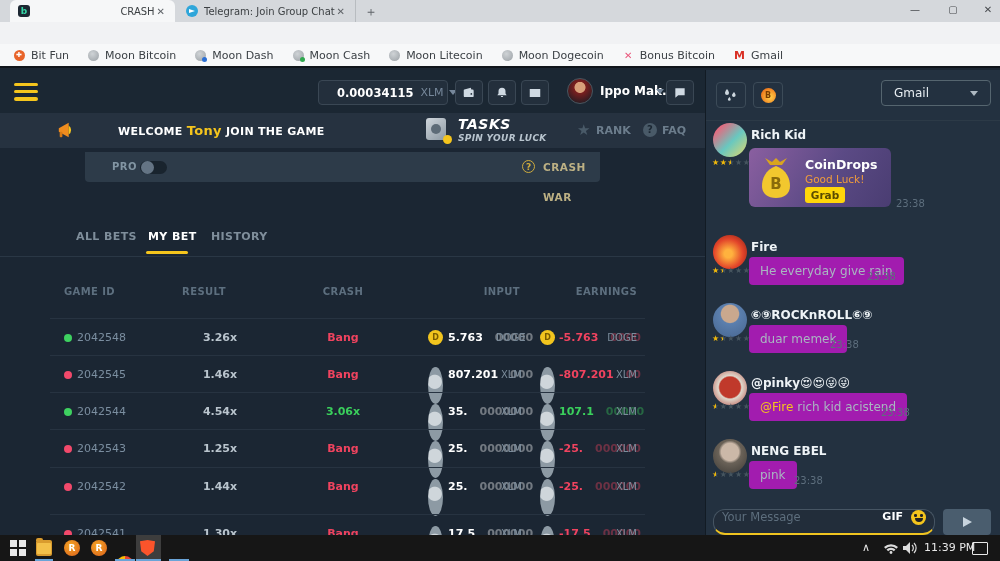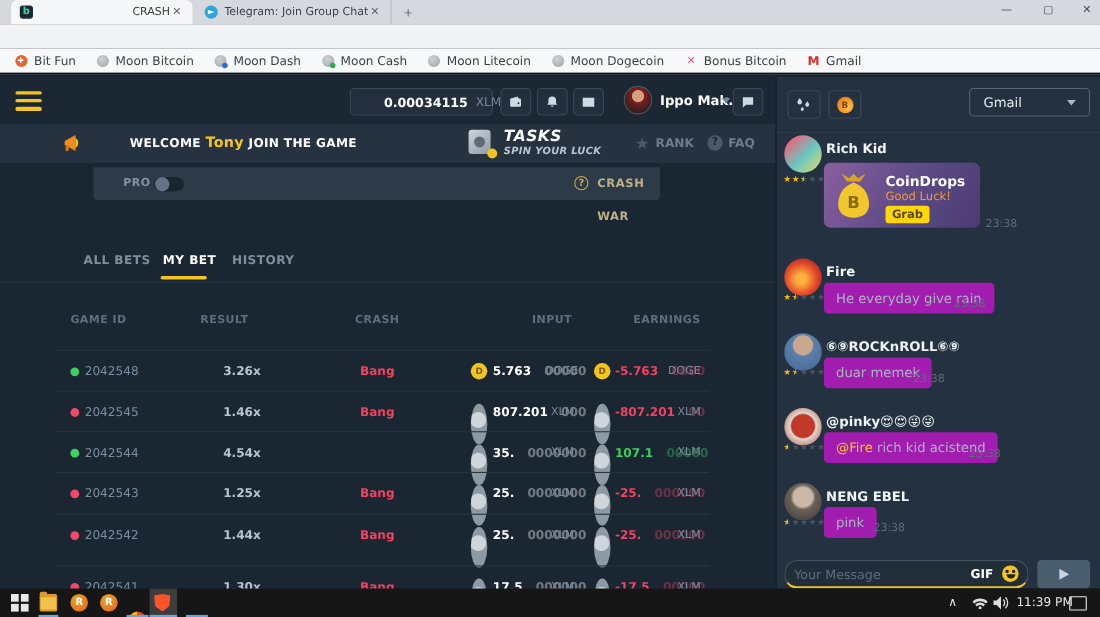--- a/index.html
+++ b/index.html
@@ -52,21 +52,21 @@
 
   
   .page{left:0;top:70px;width:1000px;height:465px;background:#1b2633;}
   .main{left:0;top:0;width:705px;height:465px;}
   .hdr{left:0;top:0;width:705px;height:43px;background:#1b2733;}
   .burger{left:14px;top:13px;width:24px;height:18px;cursor:pointer;}
   .burger i{display:block;height:3.2px;background:#f5c51d;border-radius:2px;margin-bottom:4px;}
   .pill{left:318px;top:10px;width:130px;height:25px;background:#232f3c;border:1px solid #3a4754;border-radius:4px;
         display:flex;align-items:center;box-sizing:border-box;}
   .coin-gray{width:15px;height:15px;border-radius:50%;background:radial-gradient(circle at 45% 40%,#d9dee2 28%,#97a4ae 32%);}
-  .pill .amt{color:#fff;font-size:11.5px;font-weight:bold;margin-left:23px;}
+  .pill .amt{color:#fff;font-size:11.5px;font-weight:bold;margin-left:11px;}
   .pill .cur{color:#76879a;font-size:11px;margin-left:7px;}
   .caret{width:0;height:0;border-left:4px solid transparent;border-right:4px solid transparent;border-top:5px solid #76879a;margin-left:5px;}
   .sqbtn{top:10px;width:28px;height:25px;border:1px solid #3a4754;border-radius:4px;background:#232f3c;
          display:flex;align-items:center;justify-content:center;box-sizing:border-box;}
   .sqbtn svg{width:14px;height:14px;fill:#cfd9e2;}
   .avatar-user{left:567px;top:8px;width:26px;height:26px;border-radius:50%;
         background:radial-gradient(circle at 50% 35%,#d8a07a 26%,#7a1f1f 30%,#331c22 75%);border:1px solid #49565f;box-sizing:border-box;}
   .uname{left:600px;top:0;height:43px;line-height:43px;color:#fff;font-size:12px;font-weight:bold;}
   .ucaret{left:651px;top:19px;}
 
@@ -148,21 +148,21 @@
   .mtime{font-size:10px;color:#5d6e7d;}
   .dropcard{left:43px;top:78px;width:142px;height:59px;border-radius:6px;
             background:linear-gradient(120deg,#8a5fa0,#5b4a85 55%,#4a3d72);}
   .dc-title{position:absolute;left:56px;top:9px;font-size:12.5px;font-weight:bold;color:#fff;}
   .dc-sub{position:absolute;left:56px;top:25px;font-size:10.5px;color:#f09b3c;}
   .grab{position:absolute;left:56px;top:39px;width:40px;height:16px;background:#ffd60a;border-radius:3px;
         color:#5a4a00;font-size:10.5px;font-weight:bold;text-align:center;line-height:16px;}
   .moneybag{position:absolute;left:6px;top:8px;width:42px;height:44px;}
 
   .chatinput{left:7px;top:439px;width:222px;height:26px;background:#222d3a;border:1px solid #465563;border-bottom:2px solid #f0c420;
-             border-radius:12px;box-sizing:border-box;display:flex;align-items:center;padding:0 8px;}
+             border-radius:12px;box-sizing:border-box;display:flex;align-items:flex-start;padding:0 8px;}
   .chatinput .ph{flex:1;font-size:11.5px;color:#5d6e7d;}
   .gif{font-size:11px;font-weight:bold;color:#fff;margin-right:8px;}
   .smiley{width:15px;height:15px;border-radius:50%;background:#f5c51d;position:relative;}
   .smiley::before{content:"";position:absolute;left:3px;top:4px;width:2.5px;height:2.5px;border-radius:50%;background:#222;box-shadow:6px 0 0 #222;}
   .smiley::after{content:"";position:absolute;left:3.5px;top:8px;width:8px;height:4px;border-radius:0 0 8px 8px;background:#222;}
   .sendbtn{left:237px;top:439px;width:48px;height:26px;background:#4a5d6e;border-radius:4px;display:flex;align-items:center;justify-content:center;}
   .sendbtn i{width:0;height:0;border-left:9px solid #c8d4de;border-top:5px solid transparent;border-bottom:5px solid transparent;}
 
   
   .taskbar{left:0;top:535px;width:1000px;height:26px;background:#161616;}
@@ -363,20 +363,21 @@
       <span class="icur">XLM</span>
       <span class="ci c2" data-variant="xlm"></span>
       <span class="enum" data-variant="loss"><b>-807.201</b><i>00</i></span>
       <span class="ecur">XLM</span>
     </div>
 
     <div class="abs trow" style="top:322px;">
       <span class="dot" data-variant="green"></span>
       <span class="gid">2042544</span>
       <span class="res">4.54x</span>
+      <span class="pay" data-variant="win">3.06x</span>
       <span class="ci c1" data-variant="xlm"></span>
       <span class="inum"><b>35.</b><i>0000000</i></span>
       <span class="icur">XLM</span>
       <span class="ci c2" data-variant="xlm"></span>
       <span class="enum" data-variant="win"><b>107.1</b><i>00000</i></span>
       <span class="ecur">XLM</span>
     </div>
 
     <div class="abs trow" style="top:359px;">
       <span class="dot" data-variant="red"></span>

